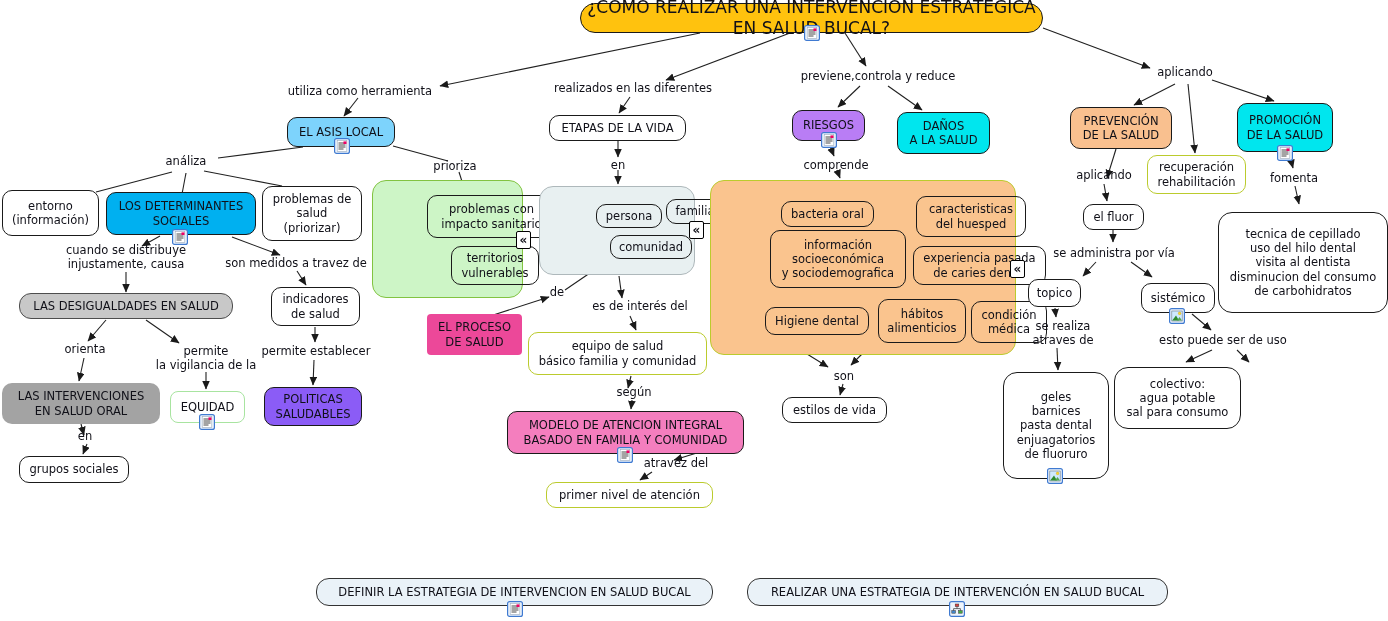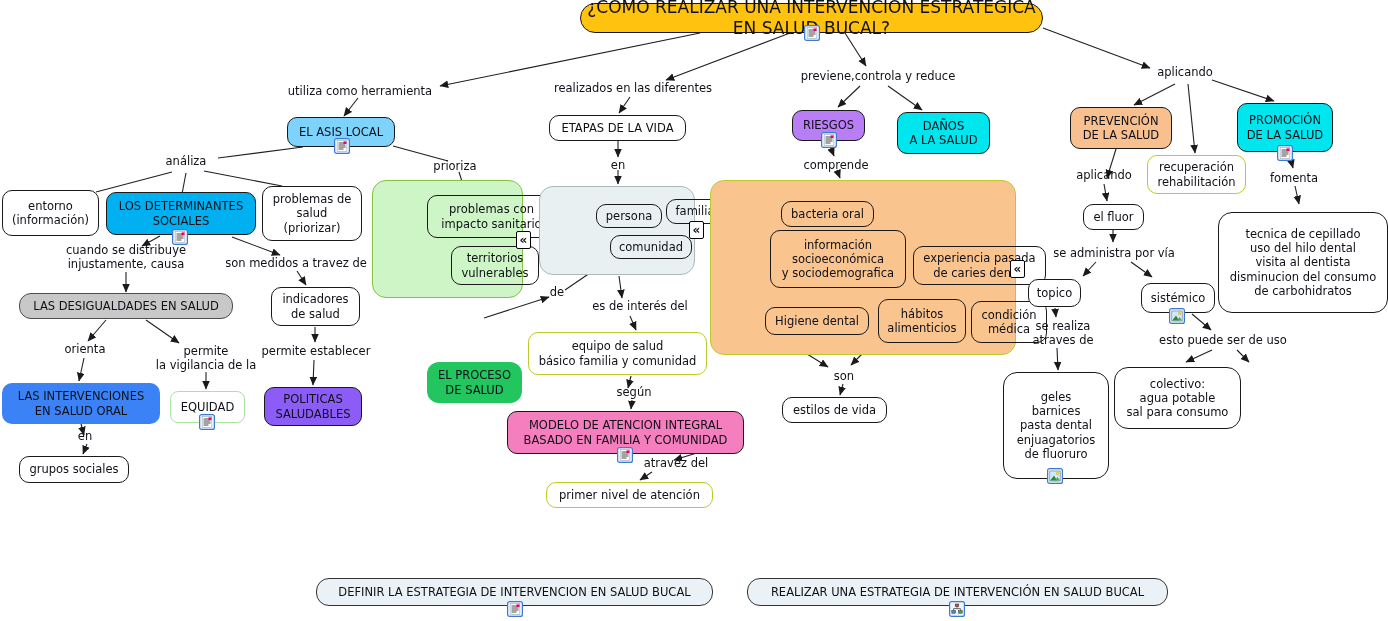--- a/index.html
+++ b/index.html
@@ -10,26 +10,26 @@
         background:#fff;display:flex;align-items:center;justify-content:center;text-align:center;
         font-size:11.5px;line-height:1.22;white-space:pre-line;padding:1px 4px;}
   .lbl{position:absolute;font-size:11.5px;text-align:center;white-space:pre-line;line-height:1.2;}
   .icon{position:absolute;width:16px;height:16px;}
   .chev{position:absolute;width:15px;height:18px;background:#fff;border:1.6px solid #000;border-radius:2px;
         display:flex;align-items:center;justify-content:center;font-weight:bold;font-size:12px;box-sizing:border-box;}
   .c-title{background:#FFC20E;border-width:1.5px;border-radius:15px;font-size:17px;}
   .c-yellow{background:#7dd3fc;text-align:right;}
   .c-blue{background:#00B0F0;}
   .c-gray{background:#C8C8C8;border-color:#4d4d4d;border-radius:12px;}
-  .c-lgreen{background:#3b82f6;border:none;}
+  .c-lgreen{background:#a3a3a3;border:none;}
   .c-equidad{border-color:#A8E4A0;border-radius:8px;}
   .c-red{background:#8b5cf6;}
   .c-greenbox{background:#CDF5C6;border-color:#82C341;border-width:1.5px;border-radius:14px;}
   .c-nested{background:transparent;margin-left:44px;}
-  .c-olive{background:#22c55e;border:none;border-radius:12px;margin-top:48px;}
+  .c-olive{background:#ec4899;border:none;border-radius:4px;}
   .c-bluegray{background:#E8F0F1;border-color:#AEB8BB;border-radius:14px;}
   .c-oliveborder{border-color:#BBCB2D;}
   .c-pink{background:#F47EBE;}
   .c-purple{background:#B97DF5;}
   .c-cyan{background:#00E6EE;}
   .c-orangebox{background:#FAC48E;border-color:#BBCB2D;border-width:1.5px;border-radius:14px;}
   .c-lorange{background:#F9C08F;}
   .c-bottom{background:#EAF2F8;border-radius:13px;border-color:#333;}
   .r14{border-radius:14px;}
 </style>
@@ -160,20 +160,22 @@
   <div class="lbl" style="left:638px;top:457px;width:76px">atravez del</div>
   <div class="node c-oliveborder" style="left:546px;top:482px;width:167px;height:26px">primer nivel de atención</div>
 
   <div class="lbl" style="left:796px;top:70px;width:164px">previene,controla y reduce</div>
   <div class="node c-purple" style="left:792px;top:110px;width:73px;height:31px">RIESGOS</div>
   <div class="node c-cyan" style="left:897px;top:112px;width:93px;height:42px">DAÑOS
 A LA SALUD</div>
   <div class="lbl" style="left:798px;top:159px;width:76px">comprende</div>
   <div class="node c-orangebox" style="left:710px;top:180px;width:306px;height:175px"></div>
   <div class="node c-nested" style="left:737px;top:201px;width:93px;height:26px">bacteria oral</div>
+  <div class="node c-nested" style="left:872px;top:196px;width:110px;height:41px">caracteristicas
+del huesped</div>
   <div class="node c-nested" style="left:726px;top:230px;width:136px;height:58px">información
 socioeconómica
 y sociodemografica</div>
   <div class="node c-nested" style="left:869px;top:246px;width:133px;height:39px">experiencia pasada
 de caries dental</div>
   <div class="node c-nested" style="left:721px;top:307px;width:104px;height:28px">Higiene dental</div>
   <div class="node c-nested" style="left:834px;top:299px;width:88px;height:44px">hábitos
 alimenticios</div>
   <div class="node c-nested" style="left:927px;top:301px;width:76px;height:42px">condición
 médica</div>

